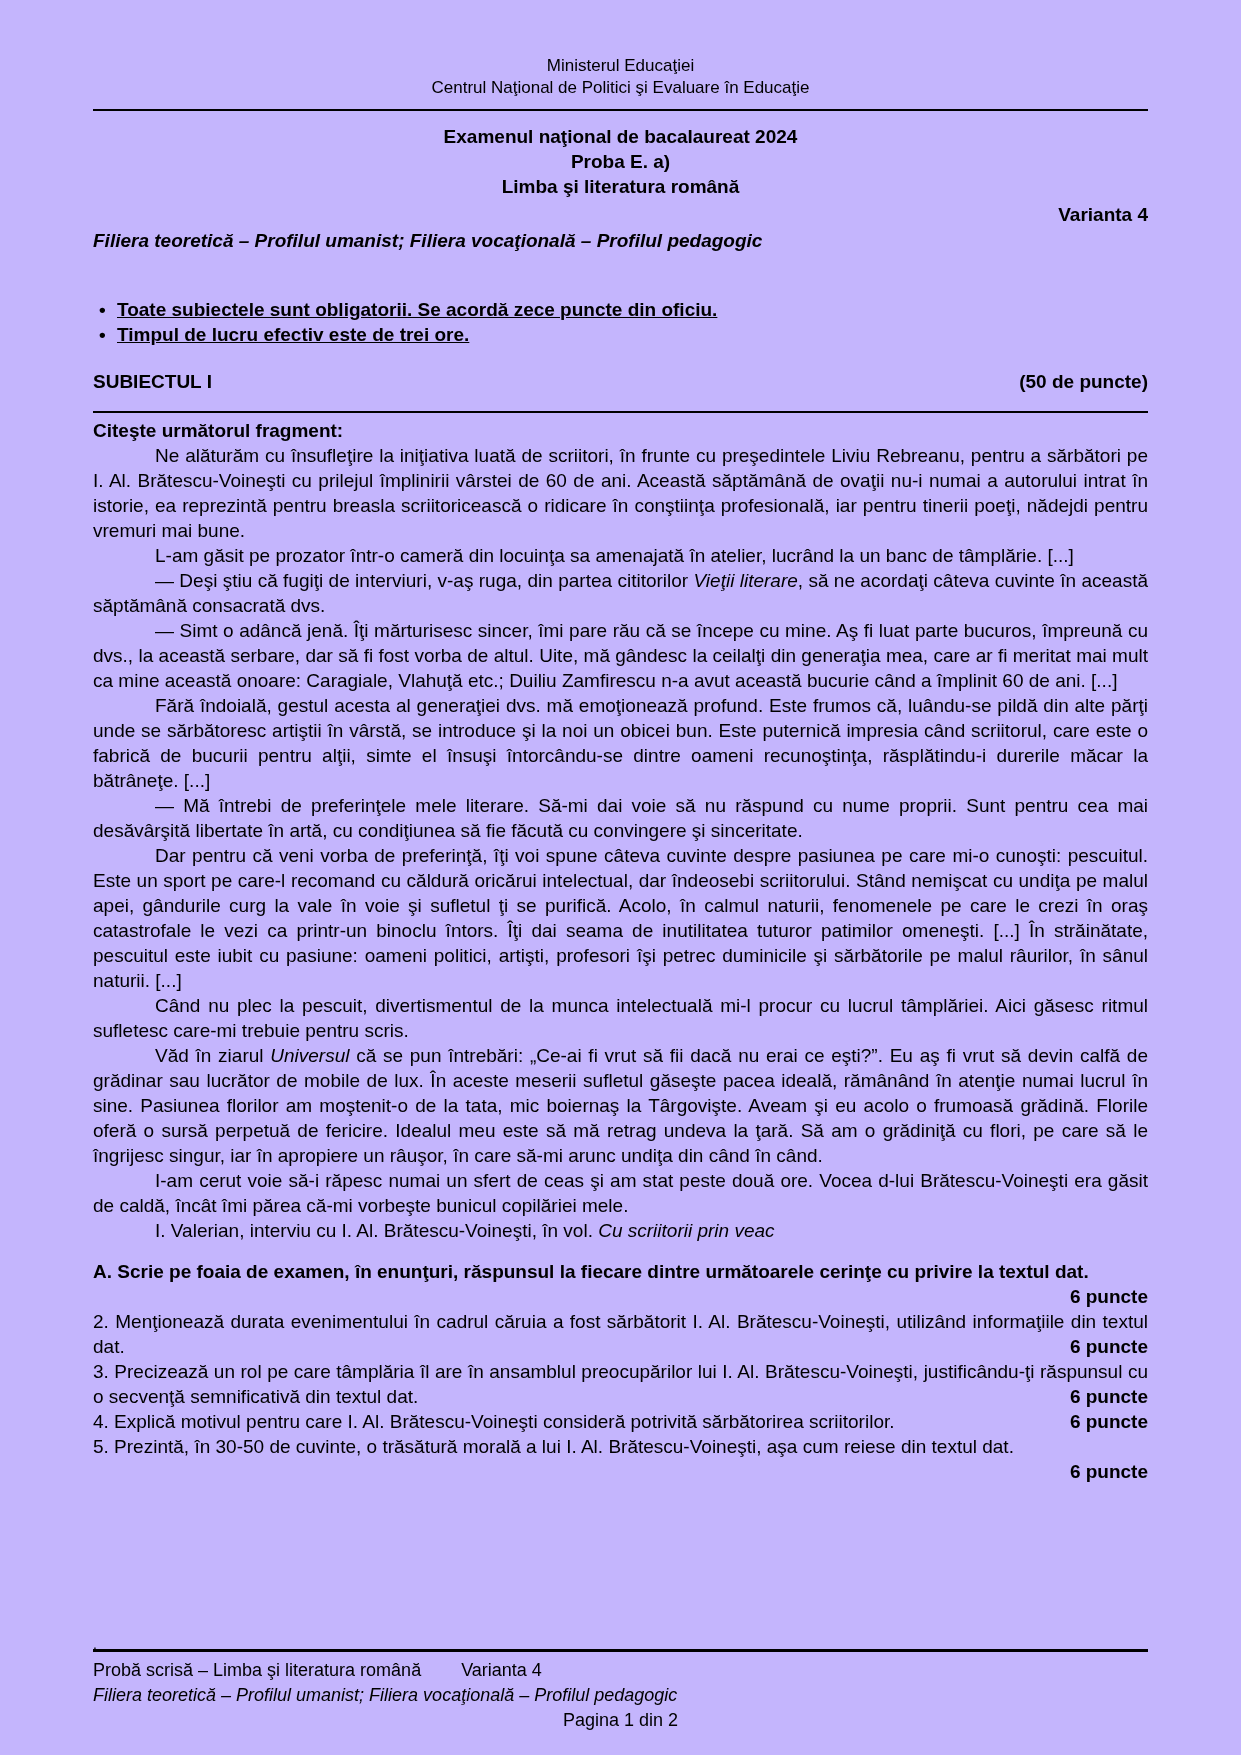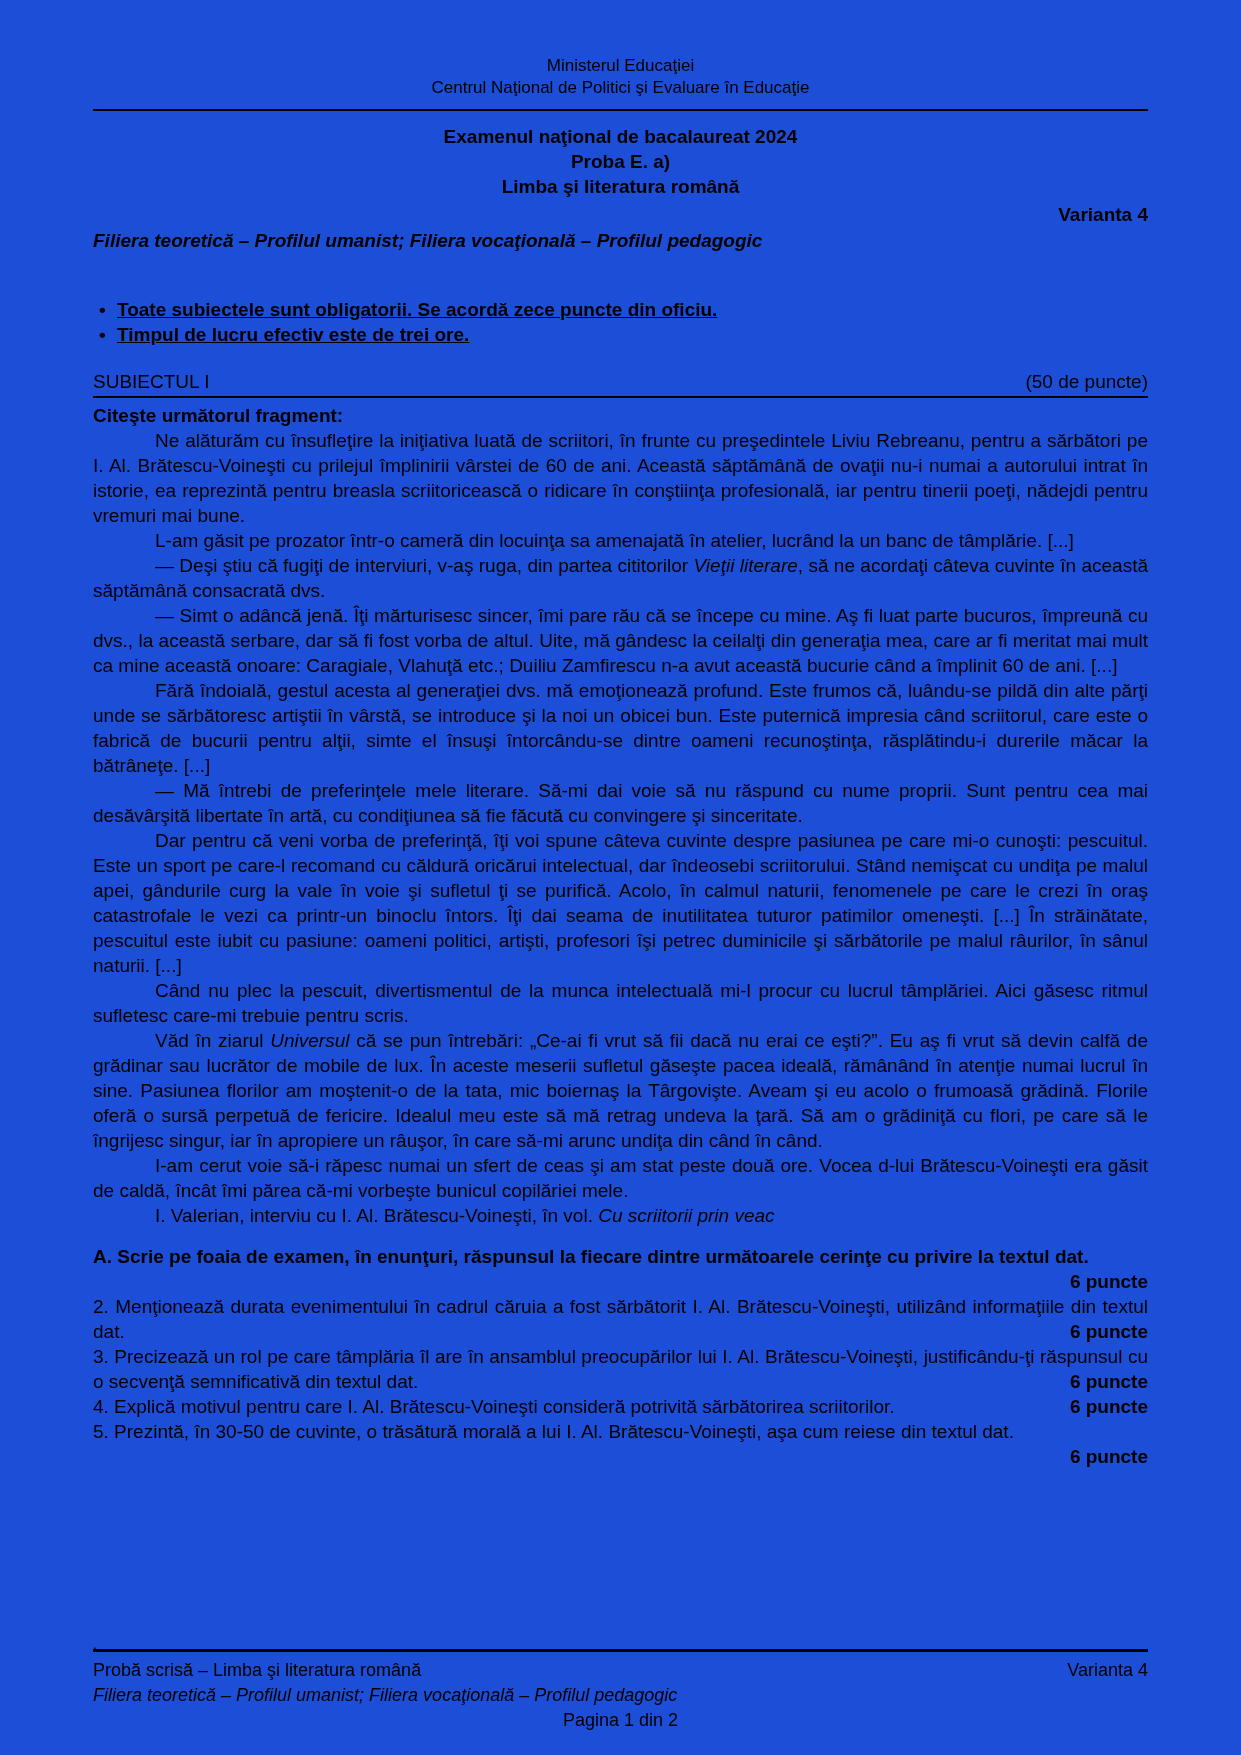--- a/index.html
+++ b/index.html
@@ -1,51 +1,51 @@
 <!DOCTYPE html>
 <html><head>
 <meta charset="utf-8">
 <style>
   html,body{margin:0;padding:0;background:#ffffff;}
   .page{
     position:relative;
     width:1241px;height:1755px;
-    background:#1d4ed8;color:#000000;
+    background:#c4b5fd;color:#000000;
     font-family:"Liberation Sans","DejaVu Sans",sans-serif;
     font-size:19px;line-height:25px;
     box-sizing:border-box;
     overflow:hidden;
   }
   .content{padding:55px 93px 0 93px;}
   
   .doc-header{text-align:center;font-size:17px;line-height:22px;border-bottom:2px solid #000;padding-bottom:10px;}
   
   .title-block{text-align:center;font-weight:bold;margin-top:13px;}
   .variant-line{text-align:right;font-weight:bold;margin-top:3px;}
   .track-line{font-weight:bold;font-style:italic;margin-top:1px;}
   
   .notes{margin-top:44px;font-weight:bold;text-decoration:underline;}
   .note{position:relative;padding-left:24px;}
   .note::before{content:"\2022";position:absolute;left:6px;}
   
-  .subject-bar{display:flex;justify-content:space-between;font-weight:normal;margin-top:22px;border-bottom:2px solid #000;padding-bottom:2px;}
+  .subject-bar{display:flex;justify-content:space-between;font-weight:bold;margin-top:22px;border-bottom:2px solid #000;padding-bottom:17px;}
   .fragment-instruction{font-weight:bold;margin-top:5px;}
   
   .fragment p{margin:0;text-align:justify;text-indent:62px;}
   .attribution{text-align:right;margin:0;}
   
   .part-a-intro{font-weight:bold;margin-top:16px;text-align:justify;}
   .req{text-align:justify;display:flow-root;}
   .pts{float:right;font-weight:bold;}
   .req--break .pts{float:none;display:block;text-align:right;}
   
   .doc-footer{position:absolute;left:93px;right:93px;bottom:22px;font-size:18px;line-height:25px;}
   .footer-dot{font-size:14px;line-height:10px;}
   .footer-rule{border-top:3px solid #000;margin:0 0 6px 0;}
-  .footer-row{display:flex;justify-content:space-between;}
+  .footer-row{display:flex;gap:40px;}
   .footer-track{font-style:italic;}
   .footer-page{text-align:center;}
   i{}
 </style>
 </head>
 <body>
 
 <div class="page">
   <div class="content">
 

